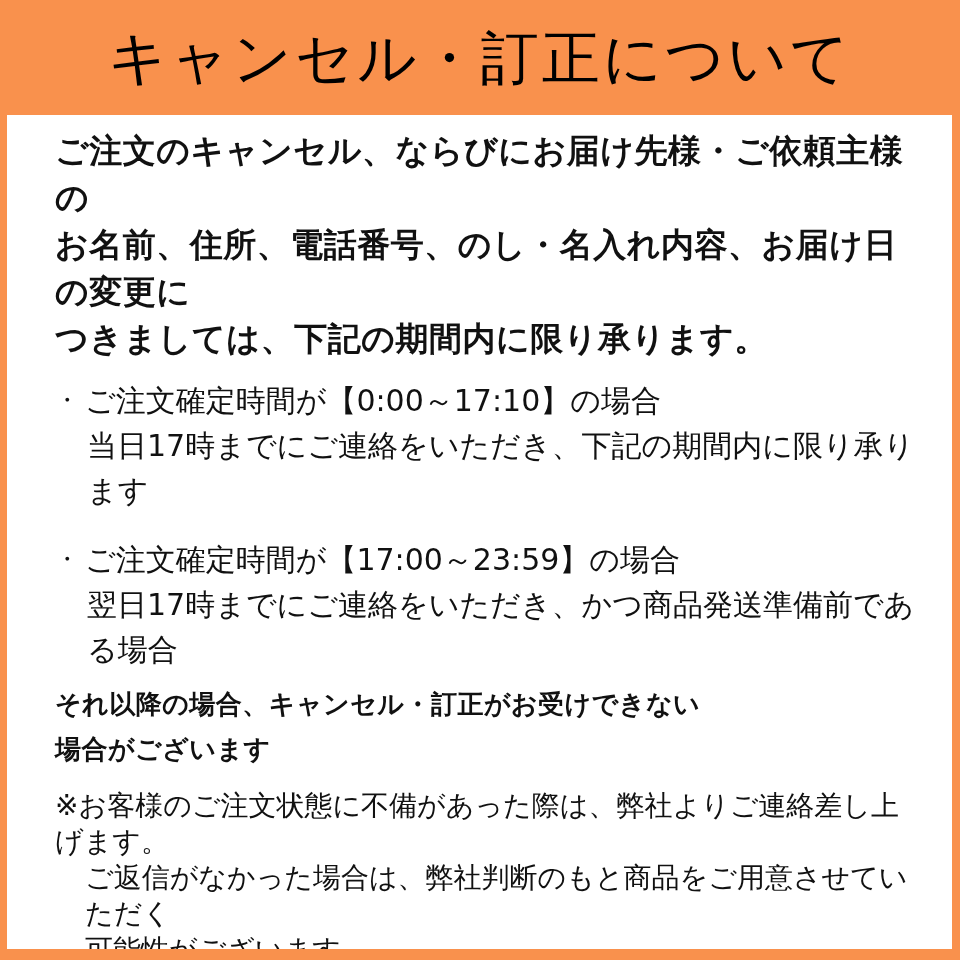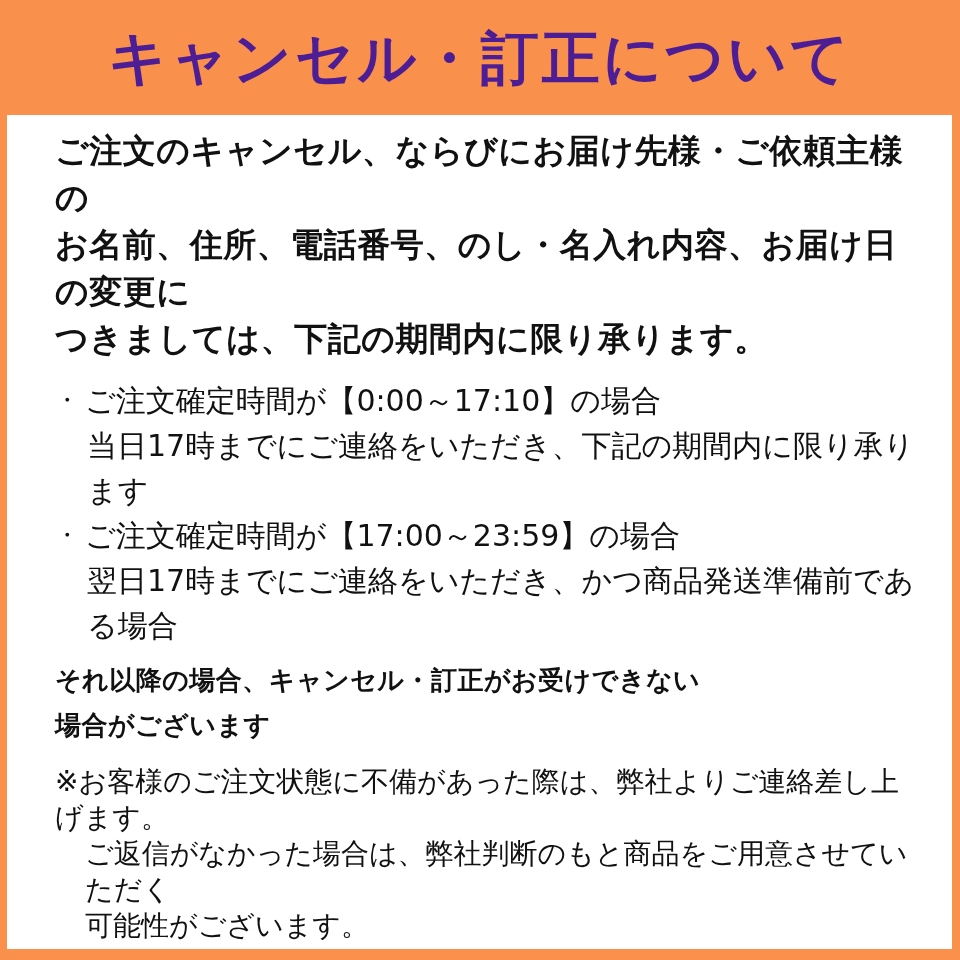--- a/index.html
+++ b/index.html
@@ -24,23 +24,23 @@
     height: 115px;
     margin-left: -7px;
     margin-right: -8px;
     background: #F9914D;
     display: flex;
     align-items: center;
     justify-content: center;
   }
   .banner h1 {
     margin: 8px;
-    color: #4c1d95;
+    color: #000000;
     font-size: 58px;
-    font-weight: 700;
+    font-weight: 400;
     letter-spacing: 3px;
     line-height: 1;
     white-space: nowrap;
   }
   .content-top {
     padding: 0 26px 0 48px;
   }
   .line { display: block; }
 
   .intro {
@@ -50,21 +50,21 @@
     font-weight: 800;
     line-height: 47px;
     letter-spacing: 0.5px;
   }
   .case-block {
     margin-top: 16px;
     font-size: 30px;
     font-weight: 400;
     line-height: 45px;
   }
-  .case-block + .case-block { margin-top: 0; }
+  .case-block + .case-block { margin-top: 24px; }
   .case-condition { display: block; }
   .case-bullet { font-size: 24px; vertical-align: 3px; margin-right: 6px; }
   .case-detail {
     display: block;
     padding-left: 32px;
   }
   .warning {
     margin: 0;
     margin-top: 10px;
     font-size: 26px;

